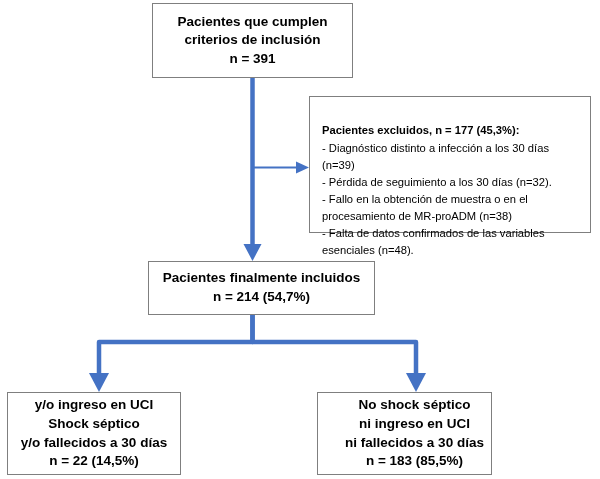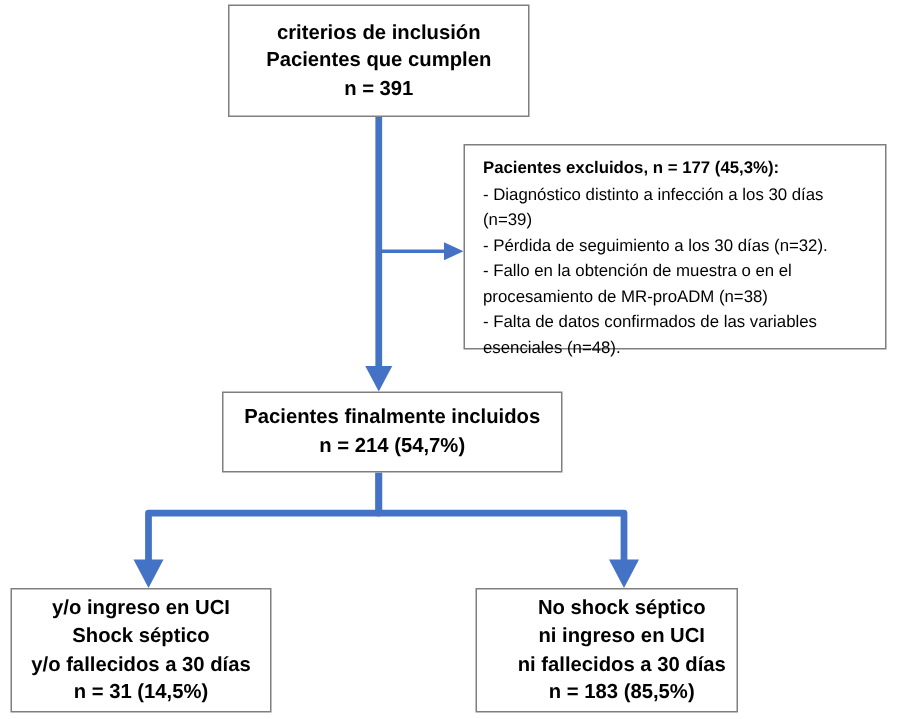--- a/index.html
+++ b/index.html
@@ -45,21 +45,21 @@
   #node-excluded {
     left: 309px;
     top: 96px;
     width: 282px;
     height: 137px;
     display: block;
     text-align: left;
     font-weight: normal;
     font-size: 11.2px;
     line-height: 1.52;
-    padding: 7px 10px 6px 12px;
+    padding: 25px 10px 6px 12px;
   }
   #node-excluded .hdr {
     font-weight: bold;
     display: block;
     white-space: nowrap;
     margin-bottom: 1px;
   }
   #node-excluded .li {
     display: block;
   }
@@ -84,22 +84,22 @@
 
     <g>
       <path d="M 252.5 315 L 252.5 342 L 99 342 L 99 378" fill="none" stroke="#4472c4" stroke-width="4.5" stroke-linejoin="round"></path>
       <path d="M 252.5 315 L 252.5 342 L 416 342 L 416 378" fill="none" stroke="#4472c4" stroke-width="4.5" stroke-linejoin="round"></path>
       <polygon points="99,392 89,373 109,373" fill="#4472c4"></polygon>
       <polygon points="416,392 406,373 426,373" fill="#4472c4"></polygon>
     </g>
   </svg>
 
   <div class="node" id="node-inclusion">
+    <span class="line">Pacientes que cumplen</span>
     <span class="line">criterios de inclusión</span>
-    <span class="line">Pacientes que cumplen</span>
     <span class="line">n = 391</span>
   </div>
 
   <div class="node" id="node-excluded">
     <span class="hdr">Pacientes excluidos, n = 177 (45,3%):</span>
     <span class="li">- Diagnóstico distinto a infección a los 30 días (n=39)</span>
     <span class="li">- Pérdida de seguimiento a los 30 días (n=32).</span>
     <span class="li">- Fallo en la obtención de muestra o en el</span>
     <span class="li">procesamiento de MR-proADM (n=38)</span>
     <span class="li">- Falta de datos confirmados de las variables</span>
@@ -108,21 +108,21 @@
 
   <div class="node" id="node-included">
     <span class="line">Pacientes finalmente incluidos</span>
     <span class="line">n = 214 (54,7%)</span>
   </div>
 
   <div class="node" id="node-shock">
     <span class="line">y/o ingreso en UCI</span>
     <span class="line">Shock séptico</span>
     <span class="line">y/o fallecidos a 30 días</span>
-    <span class="line">n =  31 (14,5%)</span>
+    <span class="line">n =  22 (14,5%)</span>
   </div>
 
   <div class="node" id="node-noshock">
     <span class="line">No shock séptico</span>
     <span class="line">ni ingreso en UCI</span>
     <span class="line">ni fallecidos a 30 días</span>
     <span class="line">n =  183 (85,5%)</span>
   </div>
 
 </div>

